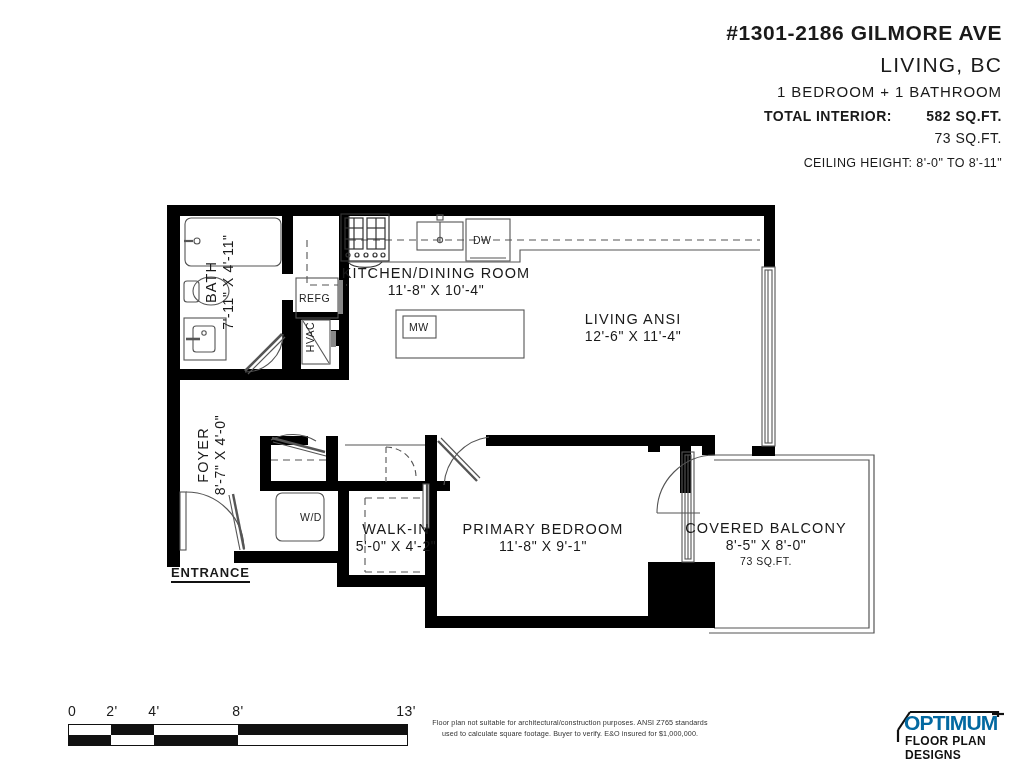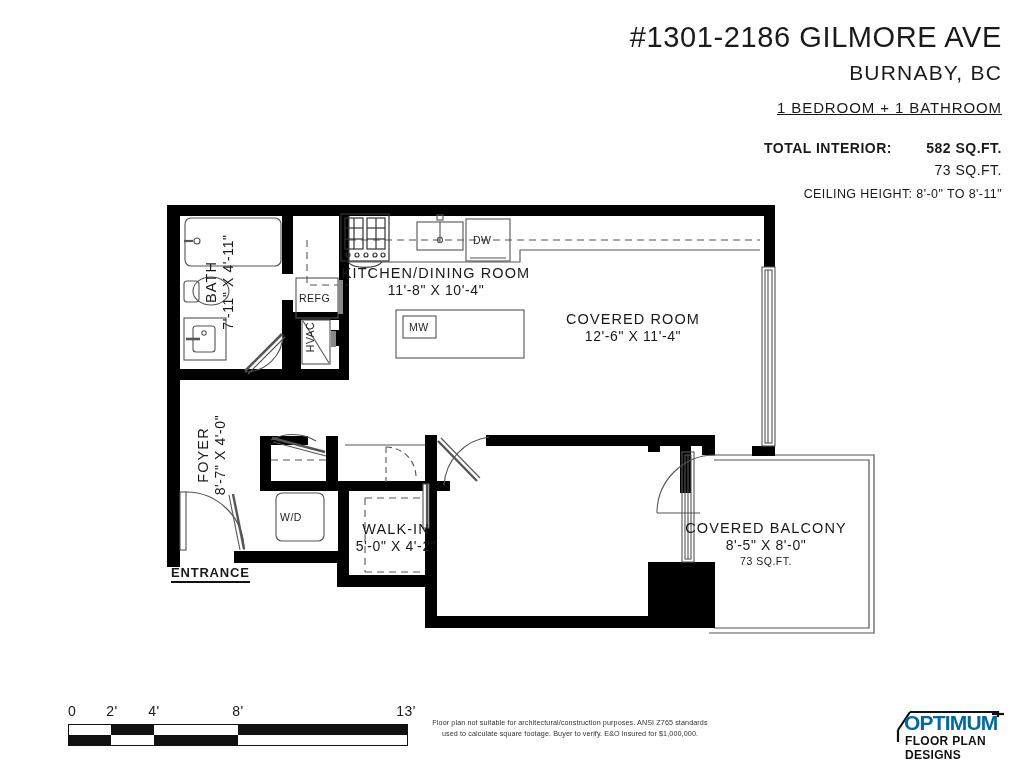--- a/index.html
+++ b/index.html
@@ -19,41 +19,40 @@
 
   
   #header {
     position: absolute;
     right: 22px;
     top: 22px;
     width: 560px;
     text-align: right;
   }
   #addr-line {
-    font-size: 29px;
-    font-weight: normal;
+    font-size: 21px;
+    font-weight: bold;
     letter-spacing: 0.6px;
     line-height: 1.08;
     white-space: nowrap;
   }
   #city-line {
     font-size: 21px;
     font-weight: normal;
     letter-spacing: 1.2px;
     line-height: 1.5;
     margin-top: 4px;
   }
   #beds-line {
     font-size: 15px;
     letter-spacing: 0.9px;
-    margin-top: 10px;
-    text-decoration: underline;
+    margin-top: 3px;
   }
   #stats {
-    margin-top: 22px;
+    margin-top: 6px;
     font-size: 14px;
     letter-spacing: 0.5px;
     line-height: 1.55;
   }
   .stat-row {
     display: flex;
     justify-content: flex-end;
     white-space: nowrap;
   }
   .stat-label { text-align: right; }
@@ -180,21 +179,21 @@
     color: #111;
   }
 </style>
 </head>
 <body>
 
 <div id="page">
 
   <div id="header">
     <div id="addr-line">#1301-2186 GILMORE AVE</div>
-    <div id="city-line">BURNABY, BC</div>
+    <div id="city-line">LIVING, BC</div>
     <div id="beds-line">1 BEDROOM + 1 BATHROOM</div>
     <div id="stats">
       <div class="stat-row">
         <span class="stat-label stat-strong">TOTAL INTERIOR:</span>
         <span class="stat-value stat-strong">582 SQ.FT.</span>
       </div>
       <div class="stat-row">
         <span class="stat-value">73 SQ.FT.</span>
       </div>
       <div id="ceiling-line">CEILING HEIGHT: 8'-0" TO 8'-11"</div>
@@ -394,48 +393,52 @@
     <div class="room-name">BATH</div>
     <div class="room-dims">7'-11" X 4'-11"</div>
   </div>
 
   <div class="room-label" style="left:436px; top:282px; transform:translate(-50%,-50%);">
     <div class="room-name">KITCHEN/DINING ROOM</div>
     <div class="room-dims">11'-8" X 10'-4"</div>
   </div>
 
   <div class="room-label" style="left:633px; top:328px; transform:translate(-50%,-50%);">
-    <div class="room-name">COVERED ROOM</div>
+    <div class="room-name">LIVING ANSI</div>
     <div class="room-dims">12'-6" X 11'-4"</div>
   </div>
 
   <div class="room-label vert" style="left:212px; top:455px; width:120px; transform:translate(-50%,-50%) rotate(-90deg);">
     <div class="room-name">FOYER</div>
     <div class="room-dims">8'-7" X 4'-0"</div>
   </div>
 
   <div class="room-label" style="left:389px; top:538px; transform:translate(-50%,-50%);margin-left:7px;">
     <div class="room-name">WALK-IN</div>
     <div class="room-dims">5'-0" X 4'-2"</div>
   </div>
 
+  <div class="room-label" style="left:543px; top:538px; transform:translate(-50%,-50%);">
+    <div class="room-name">PRIMARY BEDROOM</div>
+    <div class="room-dims">11'-8" X 9'-1"</div>
+  </div>
 
   <div class="room-label" style="left:766px; top:543px; transform:translate(-50%,-50%);">
     <div class="room-name">COVERED BALCONY</div>
     <div class="room-dims">8'-5" X 8'-0"</div>
     <div class="room-sqft">73 SQ.FT.</div>
   </div>
 
   <div class="appl-label" style="left:473px; top:234px;">DW</div>
   <div class="appl-label" style="left:299px; top:292px;">REFG</div>
   <div class="appl-label" style="left:310px; top:337px; transform:translate(-50%,-50%) rotate(-90deg);">
     <span>HVAC</span>
   </div>
   <div class="appl-label" style="left:409px; top:321px;">MW</div>
-  <div class="appl-label" style="left:280px; top:511px;">W/D</div>
+  <div class="appl-label" style="left:300px; top:511px;">W/D</div>
 
   <div id="entrance-label">ENTRANCE</div>
 
   <div id="scale-nums">
     <span class="scale-num" style="left:4px;">0</span>
     <span class="scale-num" style="left:44px;">2'</span>
     <span class="scale-num" style="left:86px;">4'</span>
     <span class="scale-num" style="left:170px;">8'</span>
     <span class="scale-num" style="left:338px;">13'</span>
   </div>

